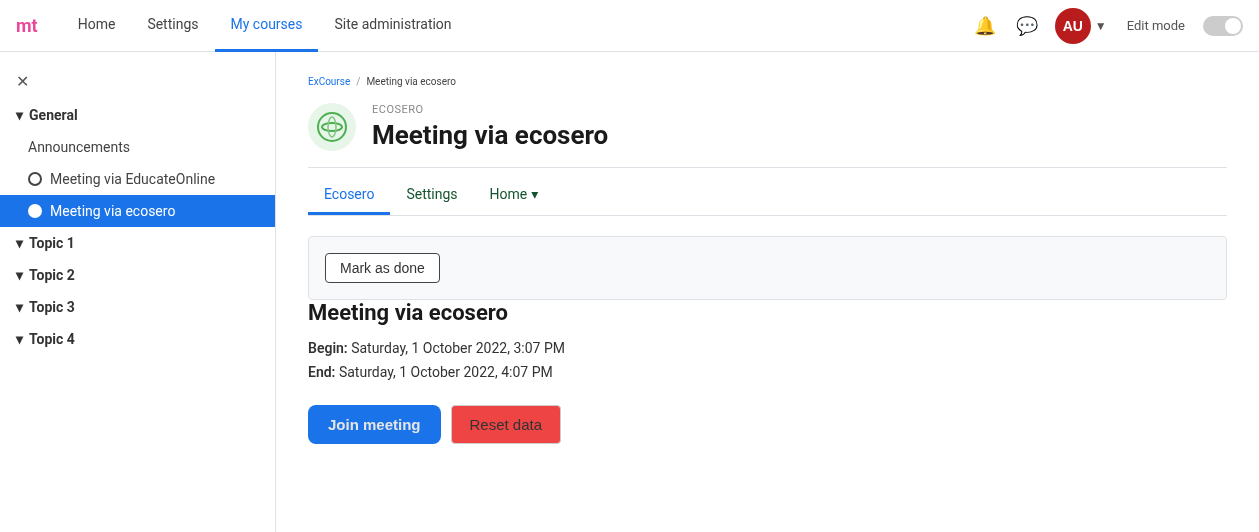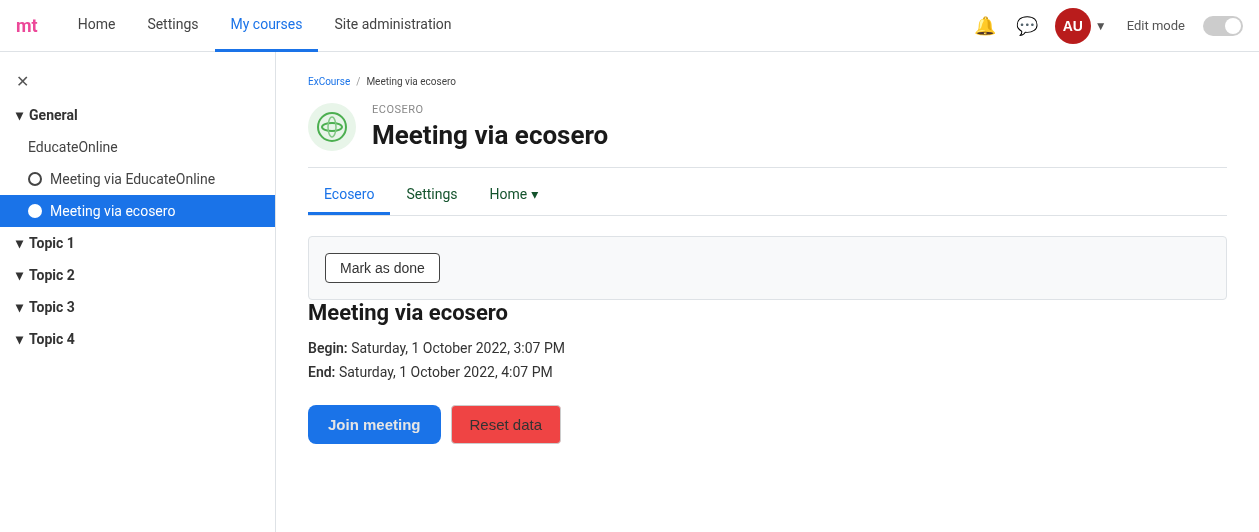--- a/index.html
+++ b/index.html
@@ -362,21 +362,21 @@
 
   <aside class="sidebar">
     <span class="sidebar-close">✕</span>
 
     <div class="sidebar-section-title">
       <span>▾</span>
       <span>General</span>
     </div>
 
     <div class="sidebar-item">
-      <span>EducateOnline</span>
+      <span>Announcements</span>
     </div>
 
     <div class="sidebar-item">
       <div class="circle-icon"></div>
       <span>Meeting via EducateOnline</span>
     </div>
 
     <div class="sidebar-item active">
       <div class="circle-icon"></div>
       <span>Meeting via ecosero</span>

